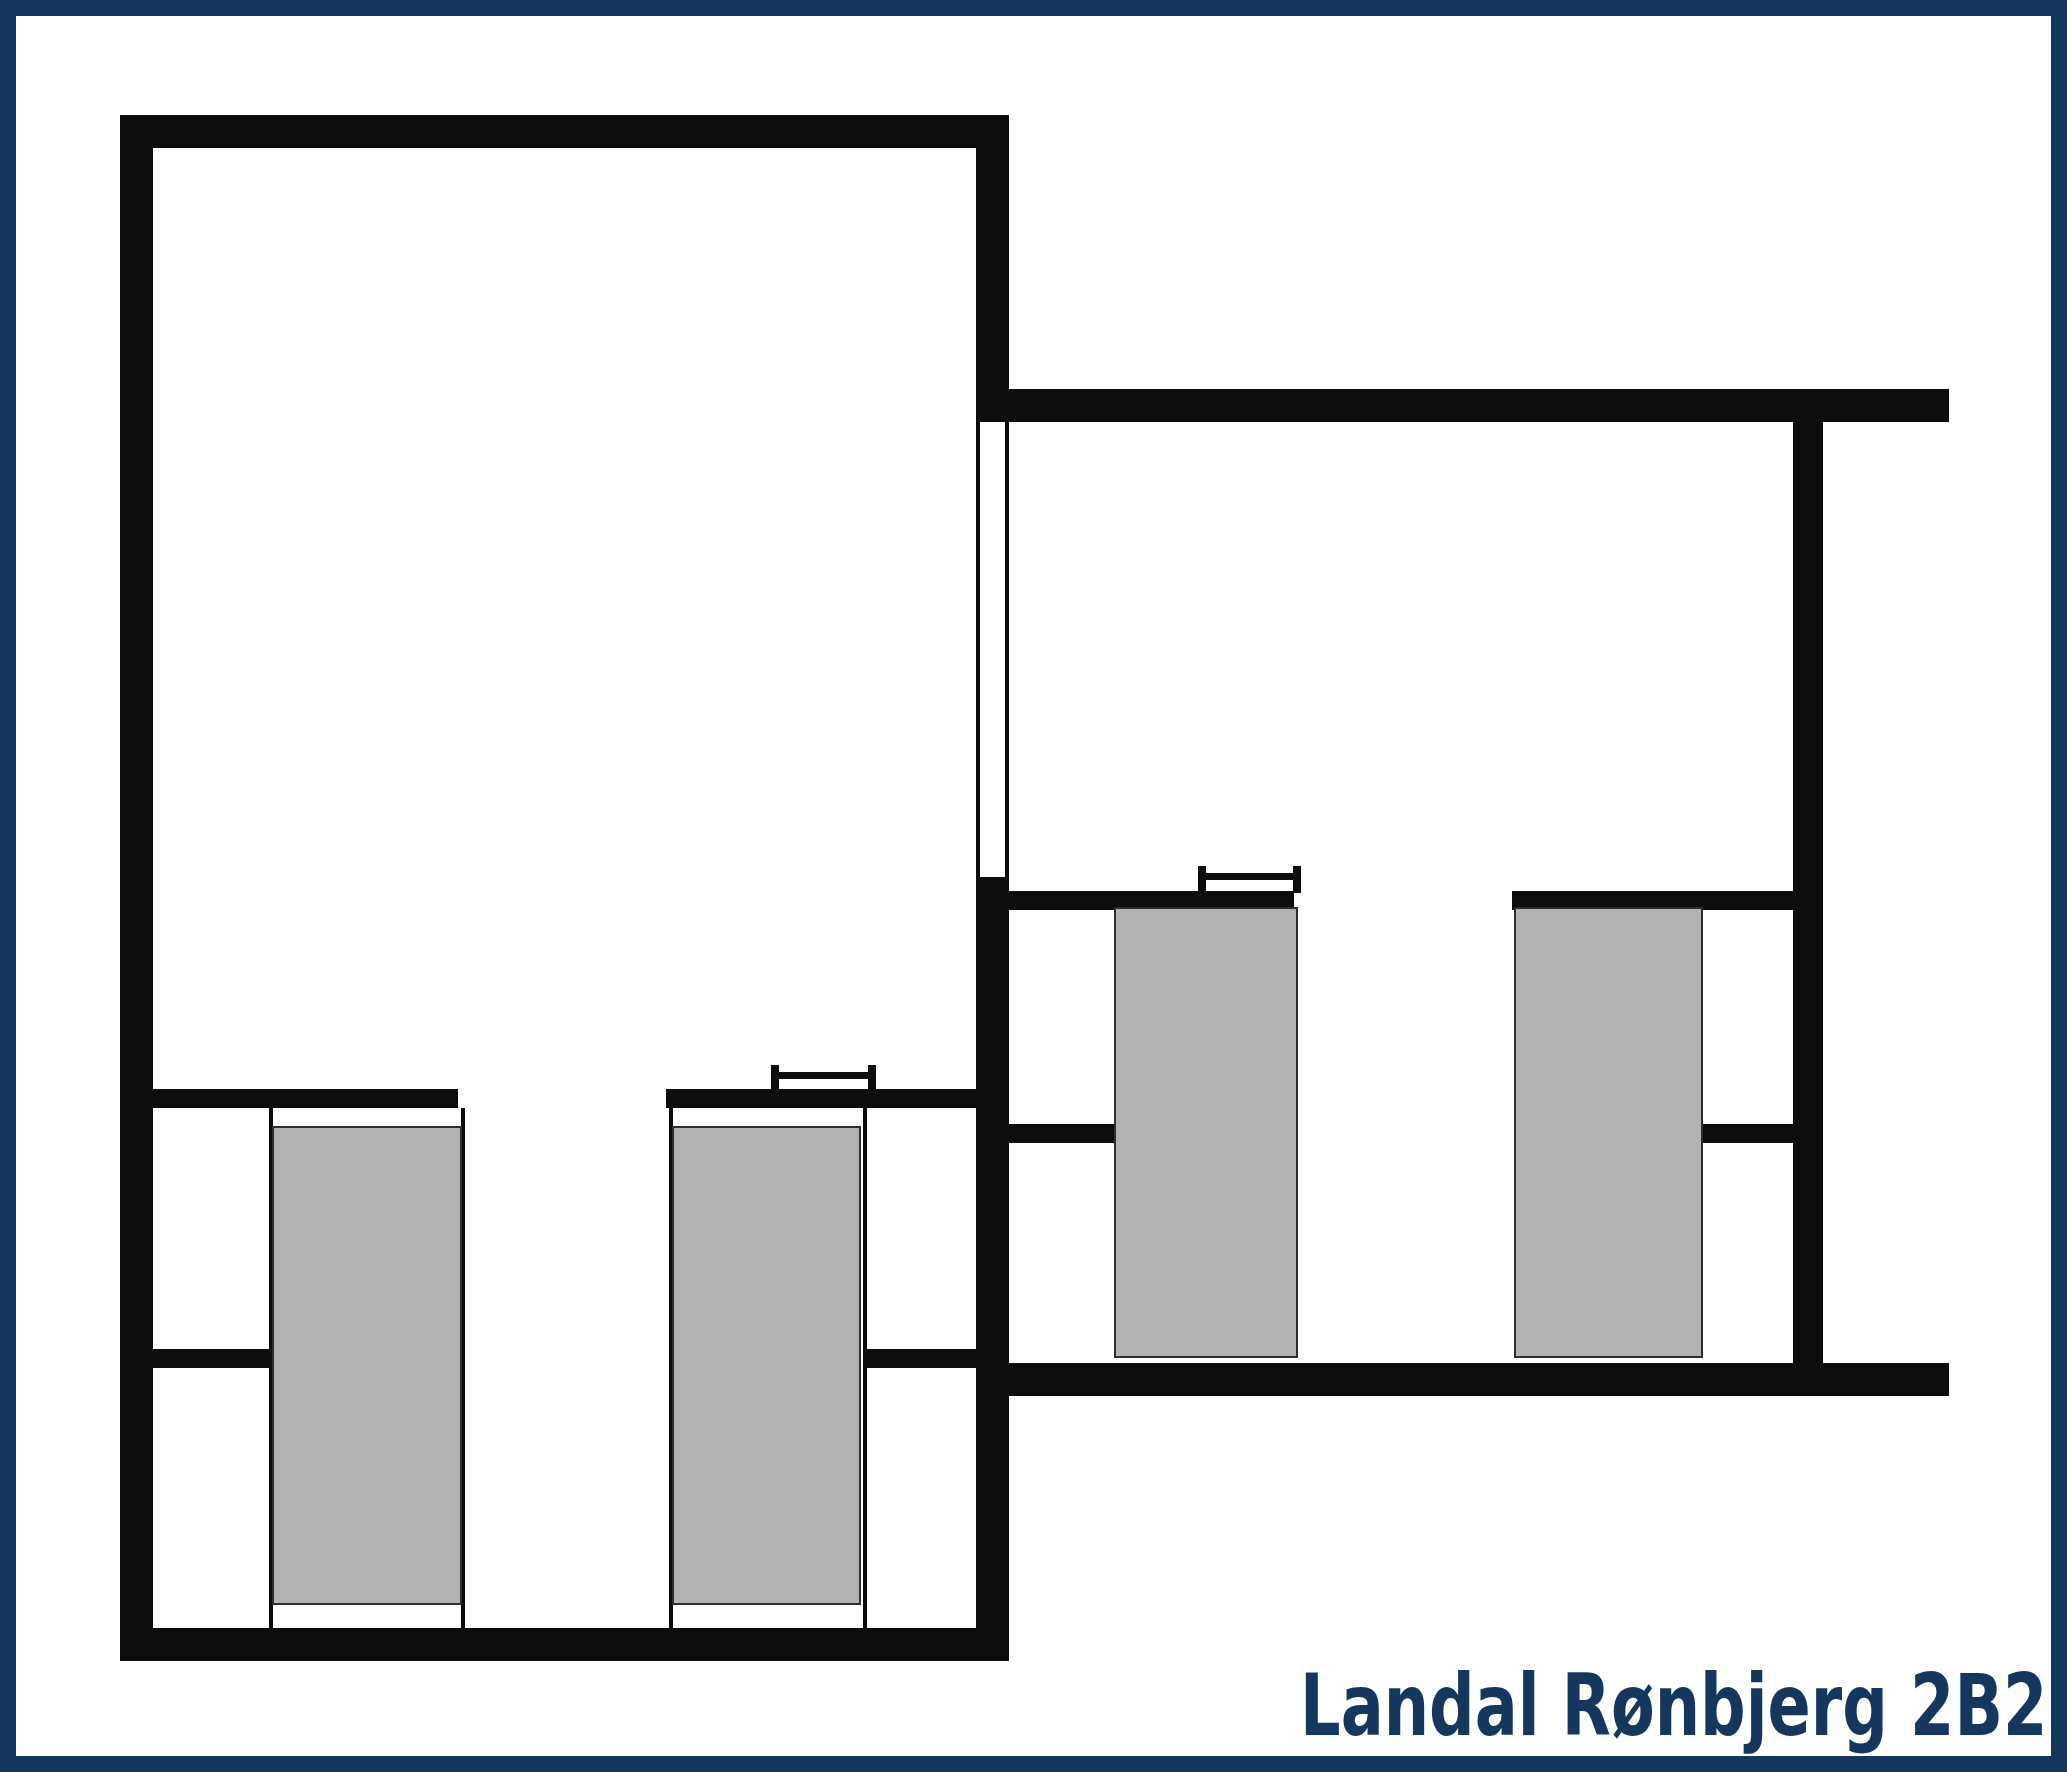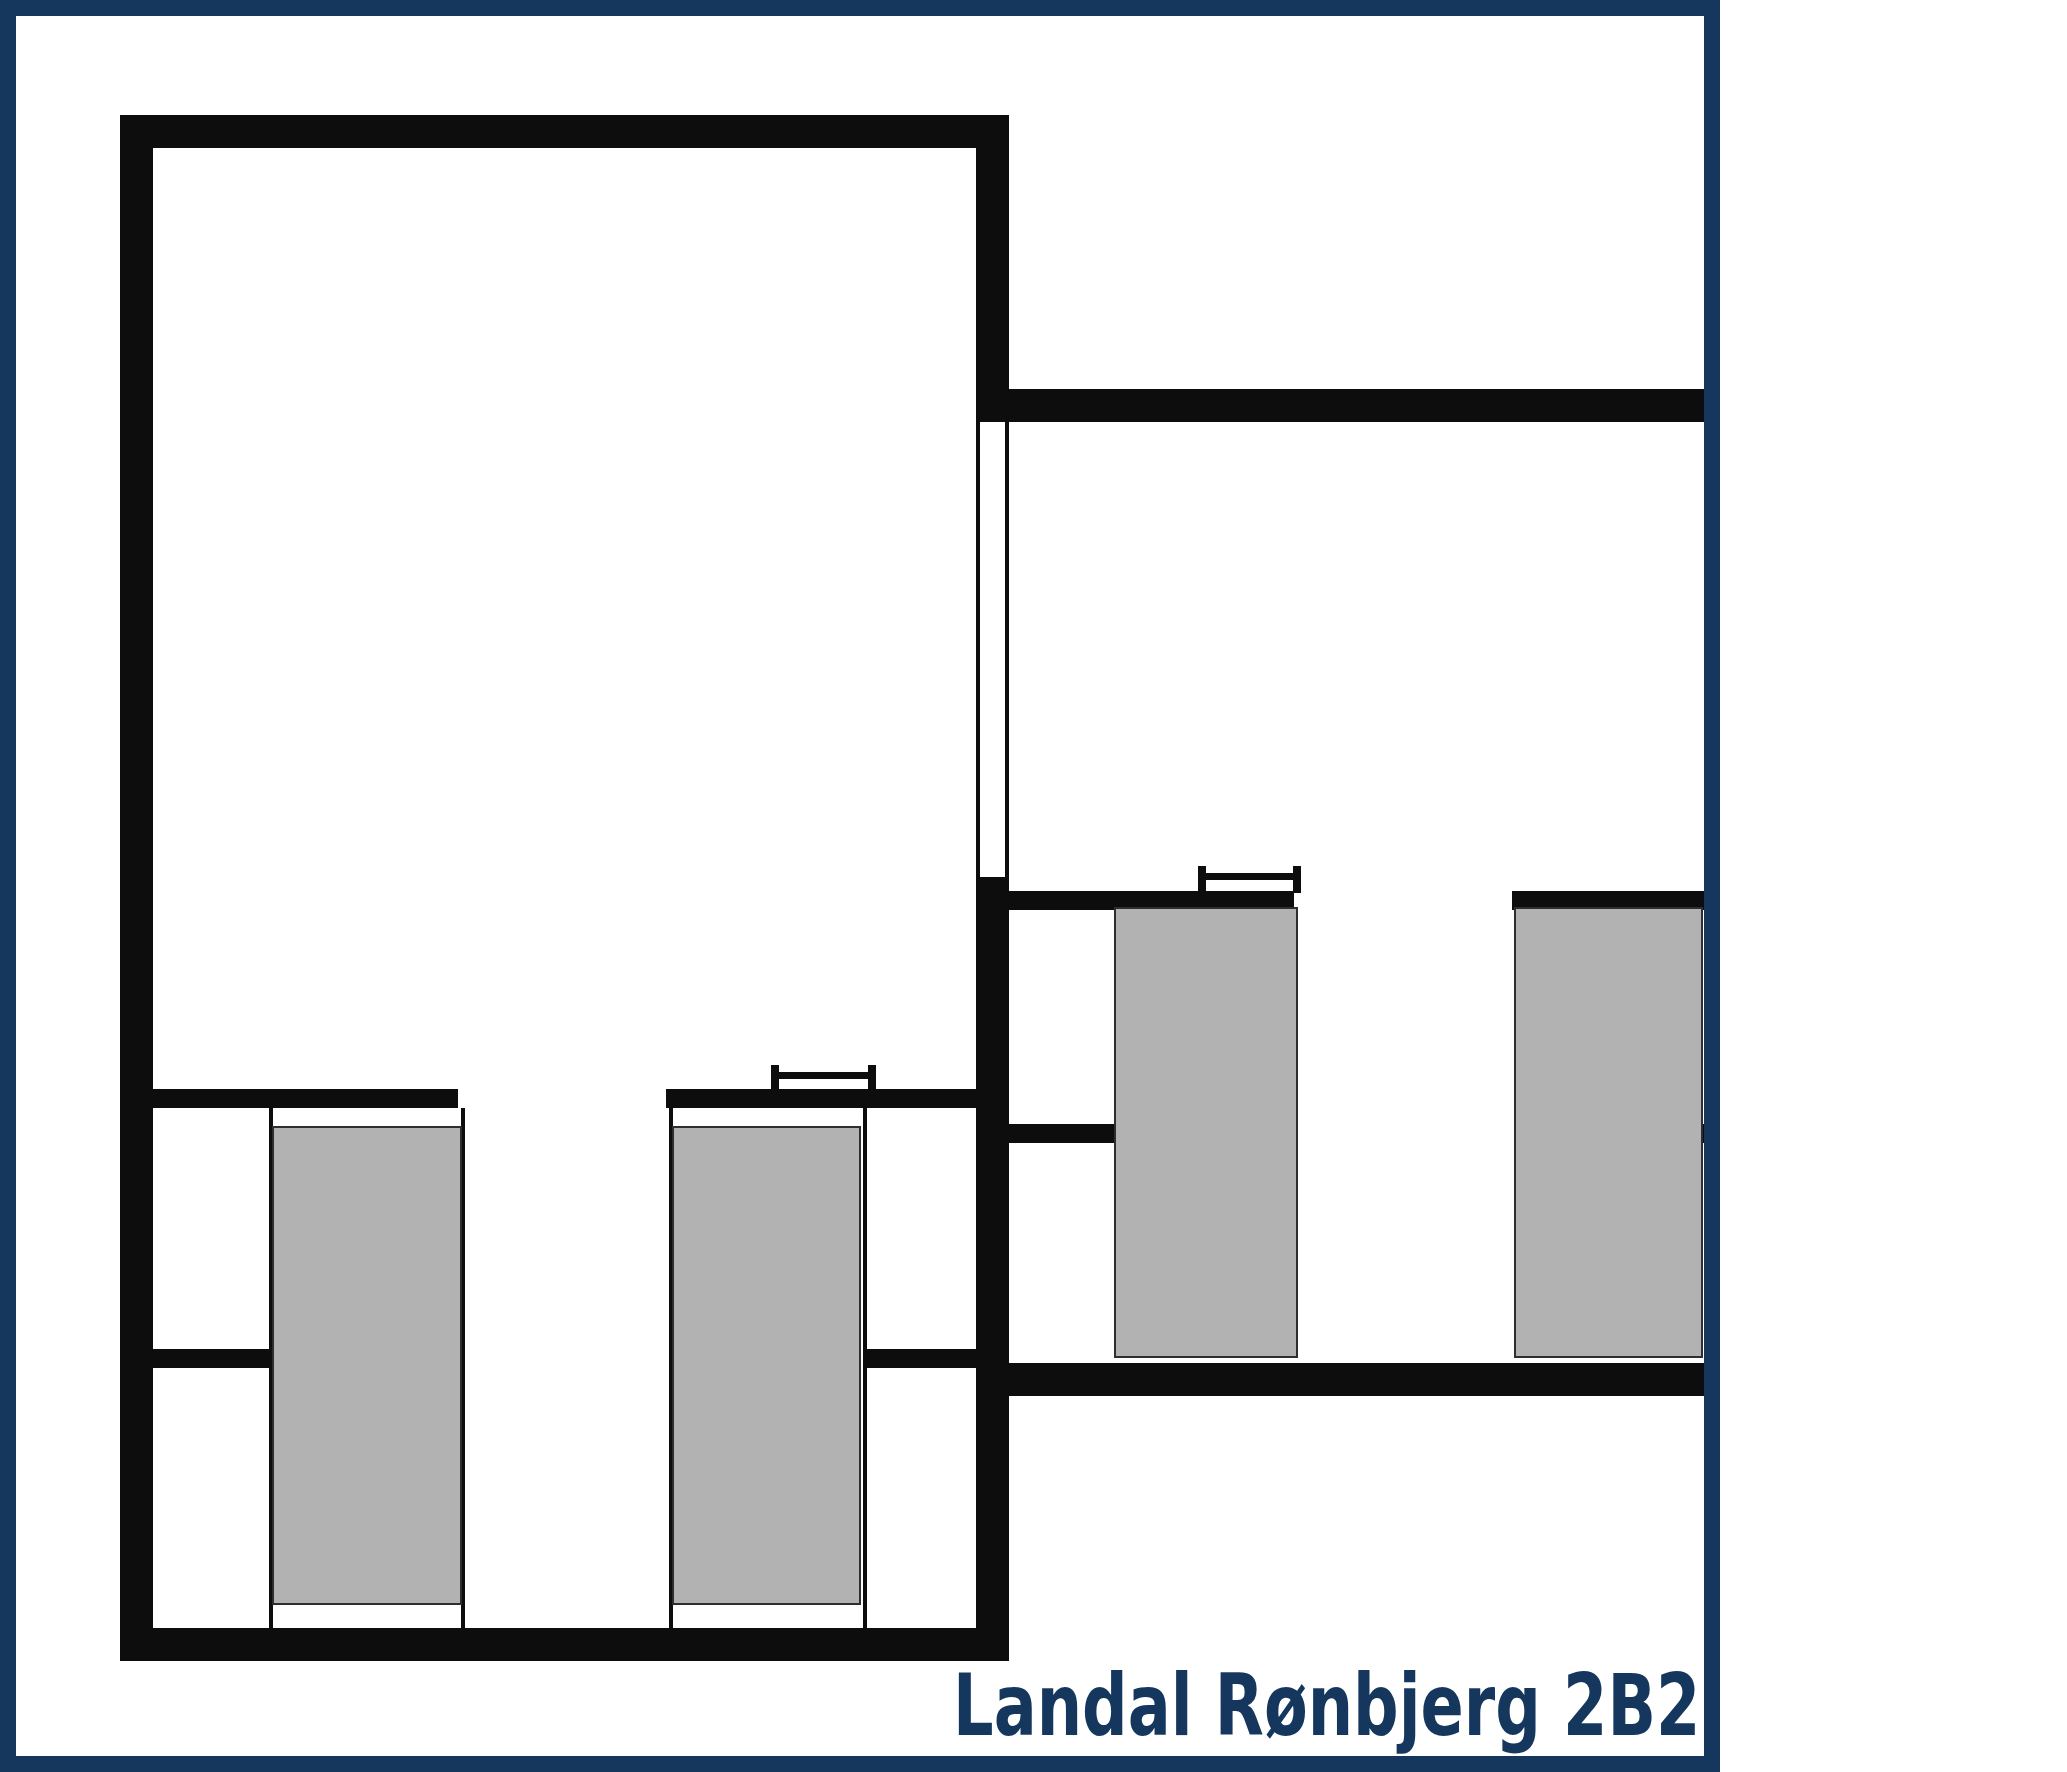--- a/index.html
+++ b/index.html
@@ -1,18 +1,18 @@
 <!DOCTYPE html>
 <html style="--bg: #ffffff; --navy: #15375e; --wall: #0d0d0d; --bedfill: #b3b2b2; --bededge: #2e2e2e;font-size:14.8px"><head>
 <meta charset="utf-8">
 <style>
   html,body{margin:0;padding:0;background:#ffffff;}
   .stage{
     position:relative;
-    width:1720px;height:1772px;
+    width:2067px;height:1772px;
     background:var(--bg,#fff);
     overflow:hidden;
     font-family:"DejaVu Sans","Liberation Sans",sans-serif;
   }
   .frame{
     position:absolute;inset:0;
     border:16.6px solid var(--navy,#15375e);
     box-sizing:border-box;
     pointer-events:none;
     z-index:10;

